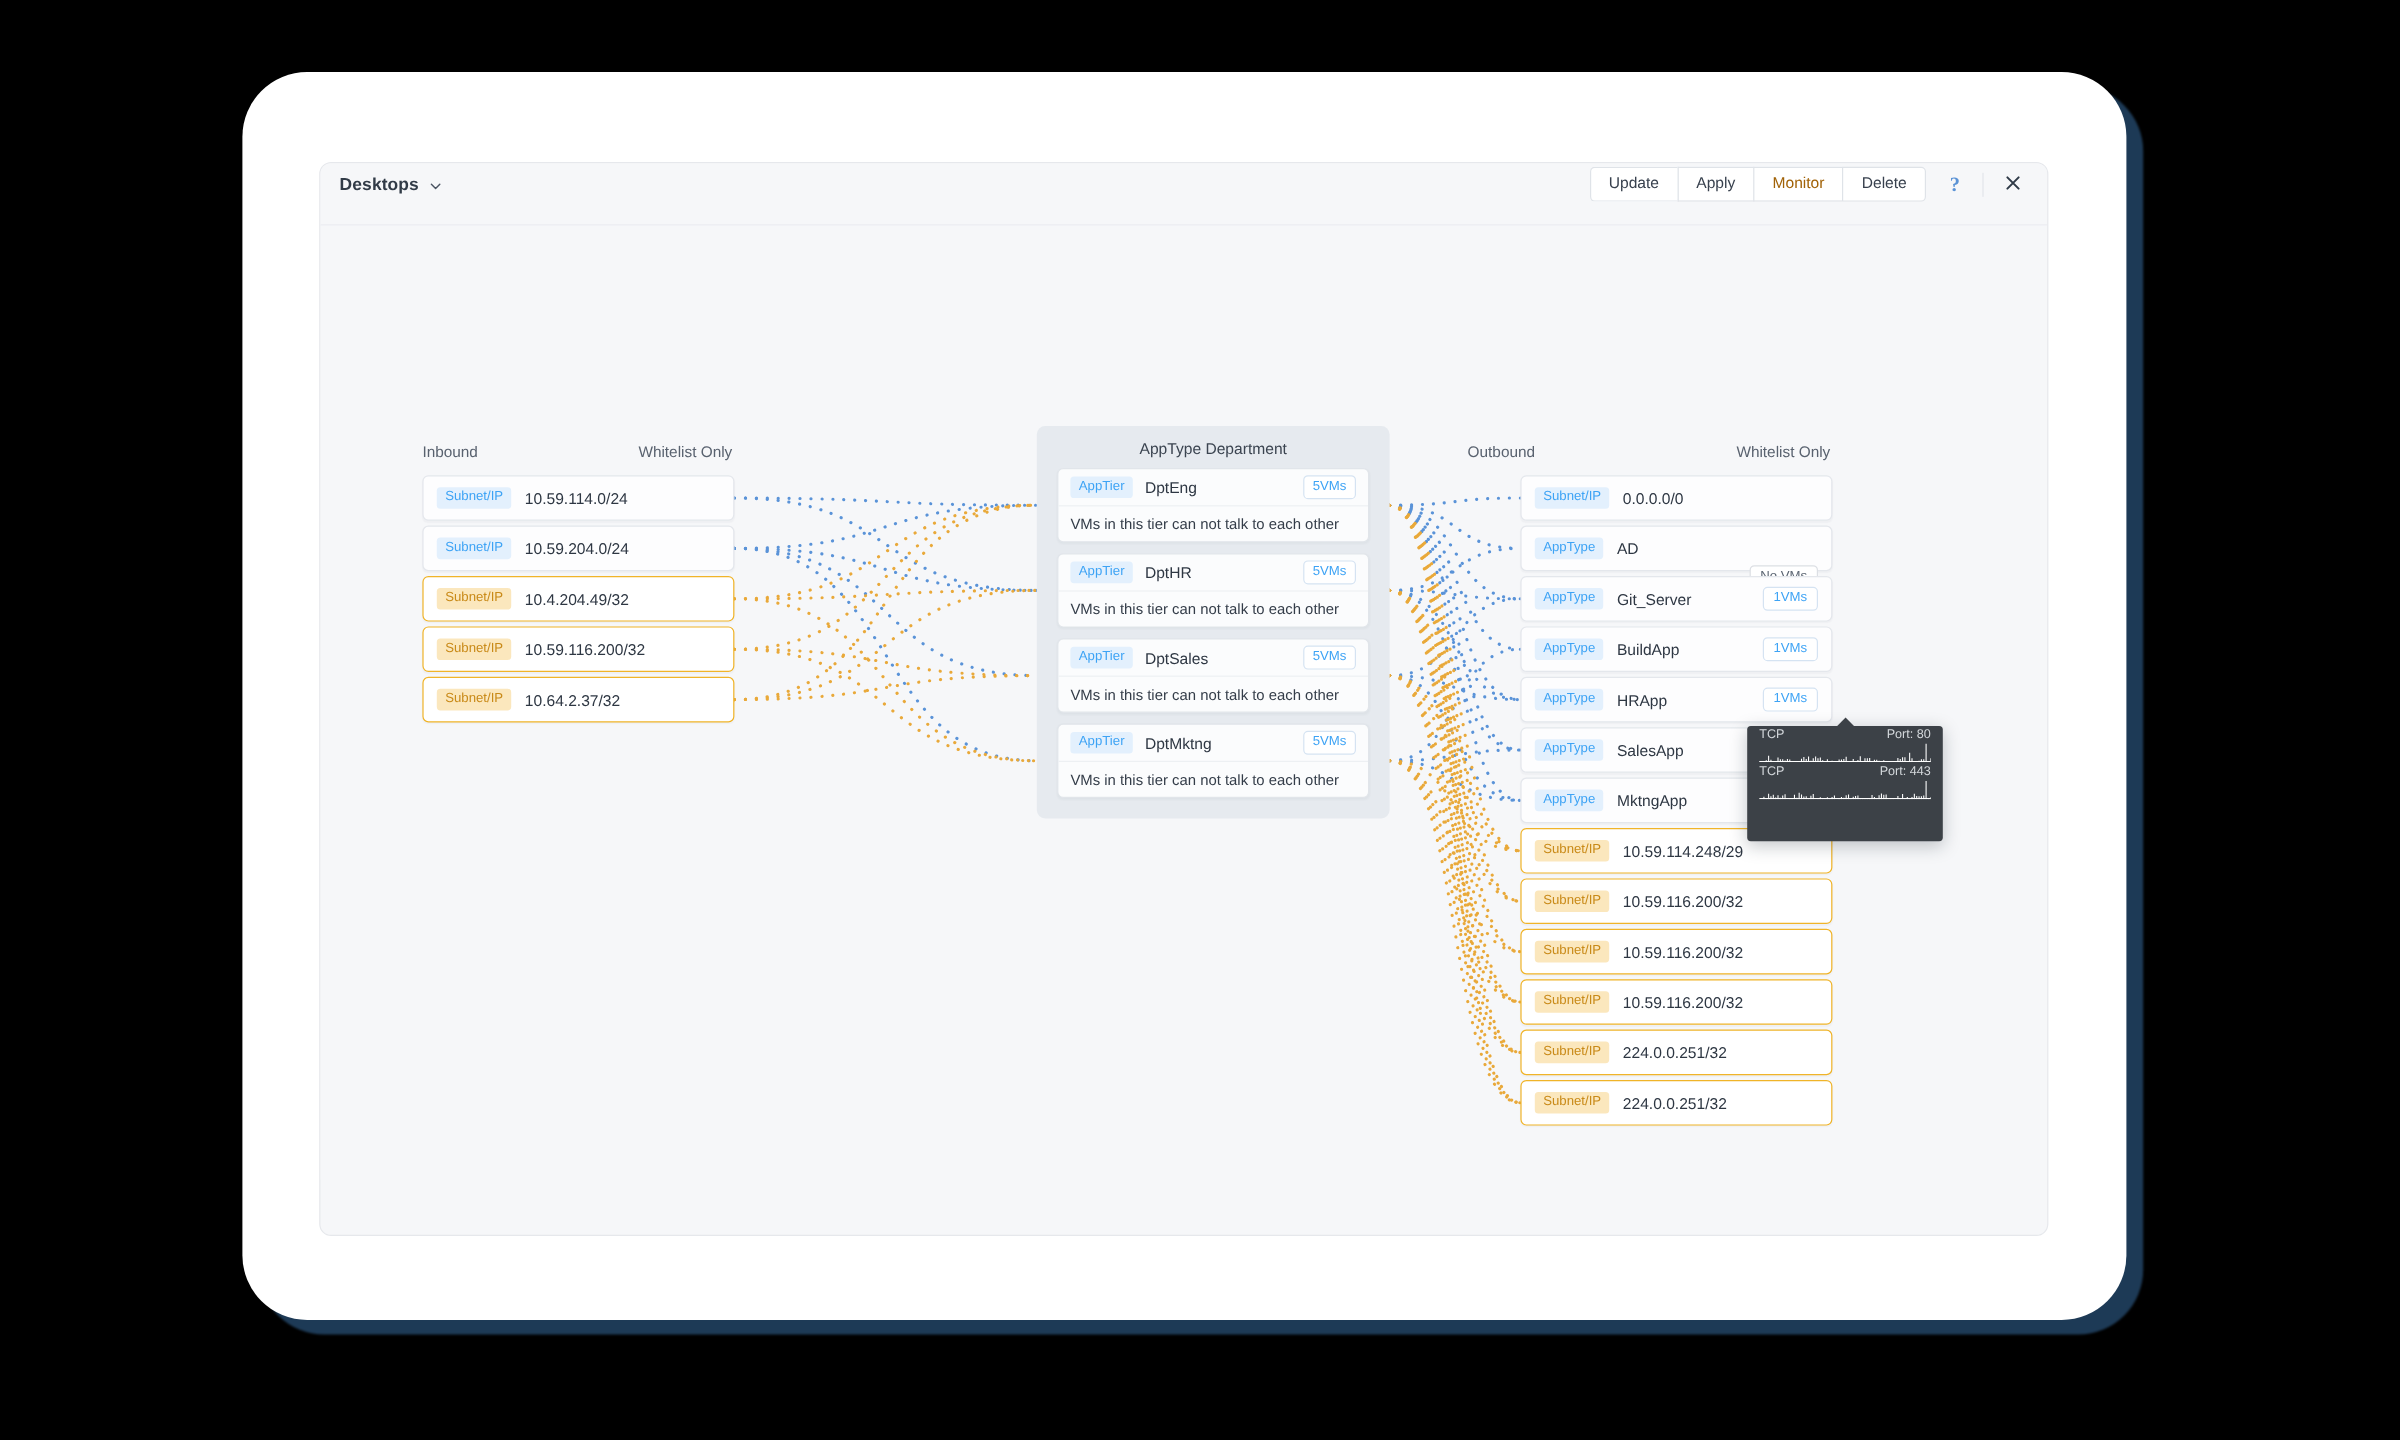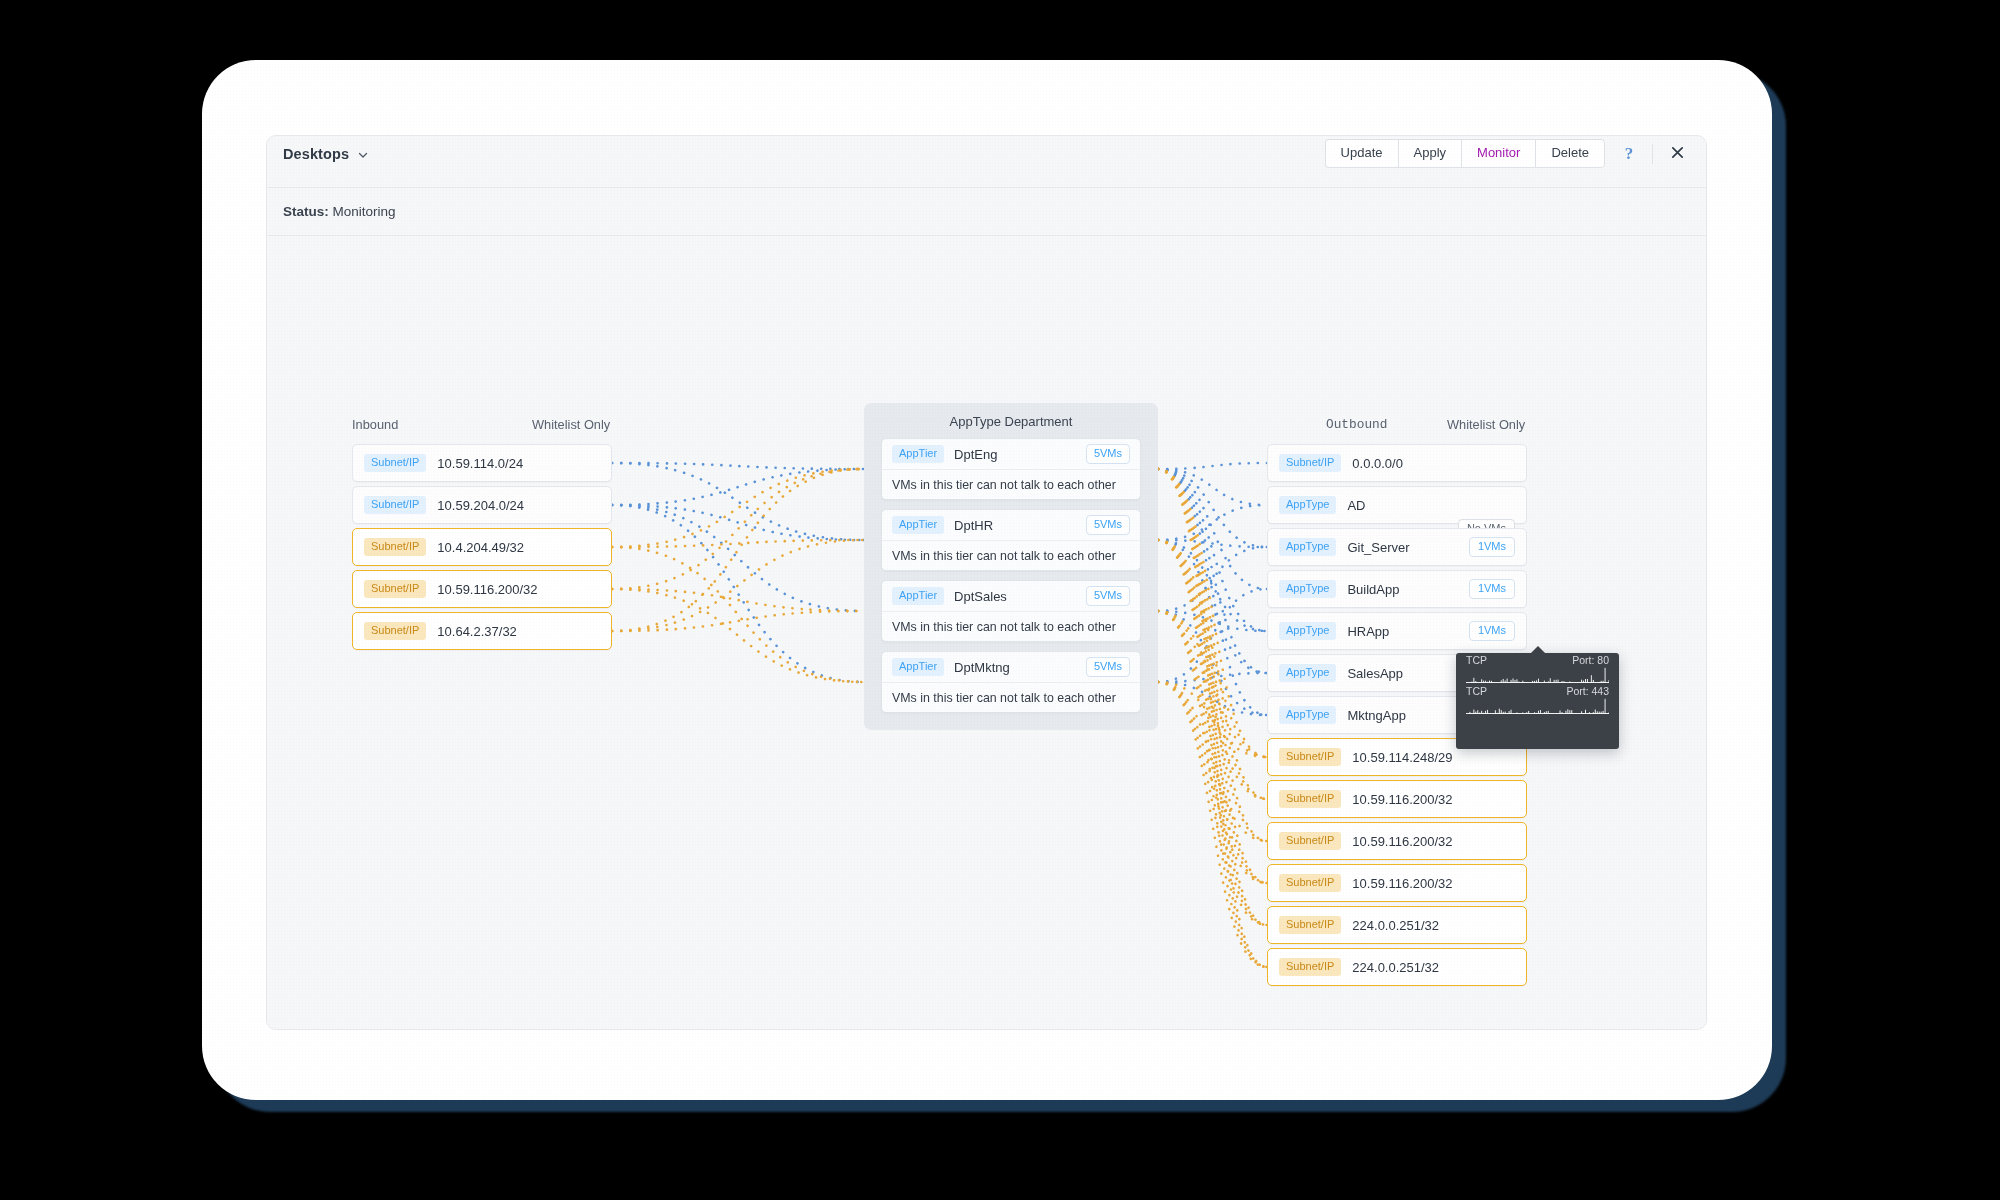--- a/index.html
+++ b/index.html
@@ -48,21 +48,21 @@
   .hdr-right{ display:flex; align-items:center; gap:0; }
   .btn-group{ display:flex; align-items:center; }
   .btn{
     font-size:13px; color:#38414e; background:#ffffff;
     border:1px solid #dfe3e8; border-right:none;
     padding:6px 15px 7px; line-height:1.15; cursor:pointer;
     font-family:"Liberation Sans", sans-serif;
   }
   .btn:first-child{ border-radius:4px 0 0 4px; }
   .btn:last-child{ border-right:1px solid #dfe3e8; border-radius:0 4px 4px 0; }
-  .btn.disabled{ color:#a21caf; cursor:default; }
+  .btn.disabled{ color:#a16207; cursor:default; }
   .icon-btn{
     background:none; border:none; cursor:pointer;
     display:flex; align-items:center; justify-content:center;
     width:30px; height:30px; margin-left:9px;
   }
   .qmark{ color:#5b93d6; font-size:17px; font-weight:700; font-family:"Liberation Serif", serif; }
   .sep-v{ width:1px; height:20px; background:#e2e5ea; margin-left:8px; }
   .xico{ color:#2f3a47; }
 
   
@@ -200,26 +200,20 @@
           <button class="icon-btn">
             <span class="xico">
               <svg viewBox="0 0 16 16" width="15" height="15">
                   <path d="M3 3 L13 13 M13 3 L3 13" stroke="#2f3a47" stroke-width="1.8" stroke-linecap="round"></path>
                 </svg>
             </span>
           </button>
         </div>
       </div>
 
-      <div class="statusbar">
-        <div class="status-text">
-          <span>Status:</span>
-          <em>Monitoring</em>
-        </div>
-      </div>
 
       <div class="canvas">
 
         <svg class="links" viewBox="0 0 1439 795" preserveAspectRatio="none">
           <g id="left-links" fill="none" stroke-linecap="round">
               <path d="M345,227 C483.6,227 458.4,233 597,233" stroke="#5a93d8" stroke-width="2.6" stroke-dasharray="0.1 9" stroke-linecap="round" fill="none"></path>
               <path d="M345,227 C483.6,227 458.4,304 597,304" stroke="#5a93d8" stroke-width="2.6" stroke-dasharray="0.1 9" stroke-linecap="round" fill="none"></path>
               <path d="M345,269 C483.6,269 458.4,233 597,233" stroke="#5a93d8" stroke-width="2.6" stroke-dasharray="0.1 9" stroke-linecap="round" fill="none"></path>
               <path d="M345,269 C483.6,269 458.4,304 597,304" stroke="#5a93d8" stroke-width="2.6" stroke-dasharray="0.1 9" stroke-linecap="round" fill="none"></path>
               <path d="M345,269 C483.6,269 458.4,375 597,375" stroke="#5a93d8" stroke-width="2.6" stroke-dasharray="0.1 9" stroke-linecap="round" fill="none"></path>
@@ -273,21 +267,21 @@
               <path d="M891,446 C950.95,446 940.05,605 1000,605" stroke="#e9a93a" stroke-width="2.6" stroke-dasharray="0.1 9" stroke-linecap="round" fill="none"></path>
               <path d="M891,446 C950.95,446 940.05,647 1000,647" stroke="#e9a93a" stroke-width="2.6" stroke-dasharray="0.1 9" stroke-linecap="round" fill="none"></path>
               <path d="M891,446 C950.95,446 940.05,689 1000,689" stroke="#e9a93a" stroke-width="2.6" stroke-dasharray="0.1 9" stroke-linecap="round" fill="none"></path>
               <path d="M891,446 C950.95,446 940.05,731 1000,731" stroke="#e9a93a" stroke-width="2.6" stroke-dasharray="0.1 9" stroke-linecap="round" fill="none"></path>
             </g>
         </svg>
 
 
         <div class="col-head" style="left:85px;  top:181px;">Inbound</div>
         <div class="col-head" style="left:265px; top:181px;">Whitelist Only</div>
-        <div class="col-head" style="left:1059px;top:181px;font-family:Liberation Mono, monospace;">Outbound</div>
+        <div class="col-head" style="left:956px;top:181px;">Outbound</div>
         <div class="col-head" style="left:1180px;top:181px;">Whitelist Only</div>
 
         <div id="inbound-col">
             <div class="row" style="left: 85px; top: 208px; width: 260px;">
               <span class="tag blue">Subnet/IP</span>
               <span class="row-label">10.59.114.0/24</span>
             </div>
             <div class="row" style="left: 85px; top: 250px; width: 260px;">
               <span class="tag blue">Subnet/IP</span>
               <span class="row-label">10.59.204.0/24</span>

